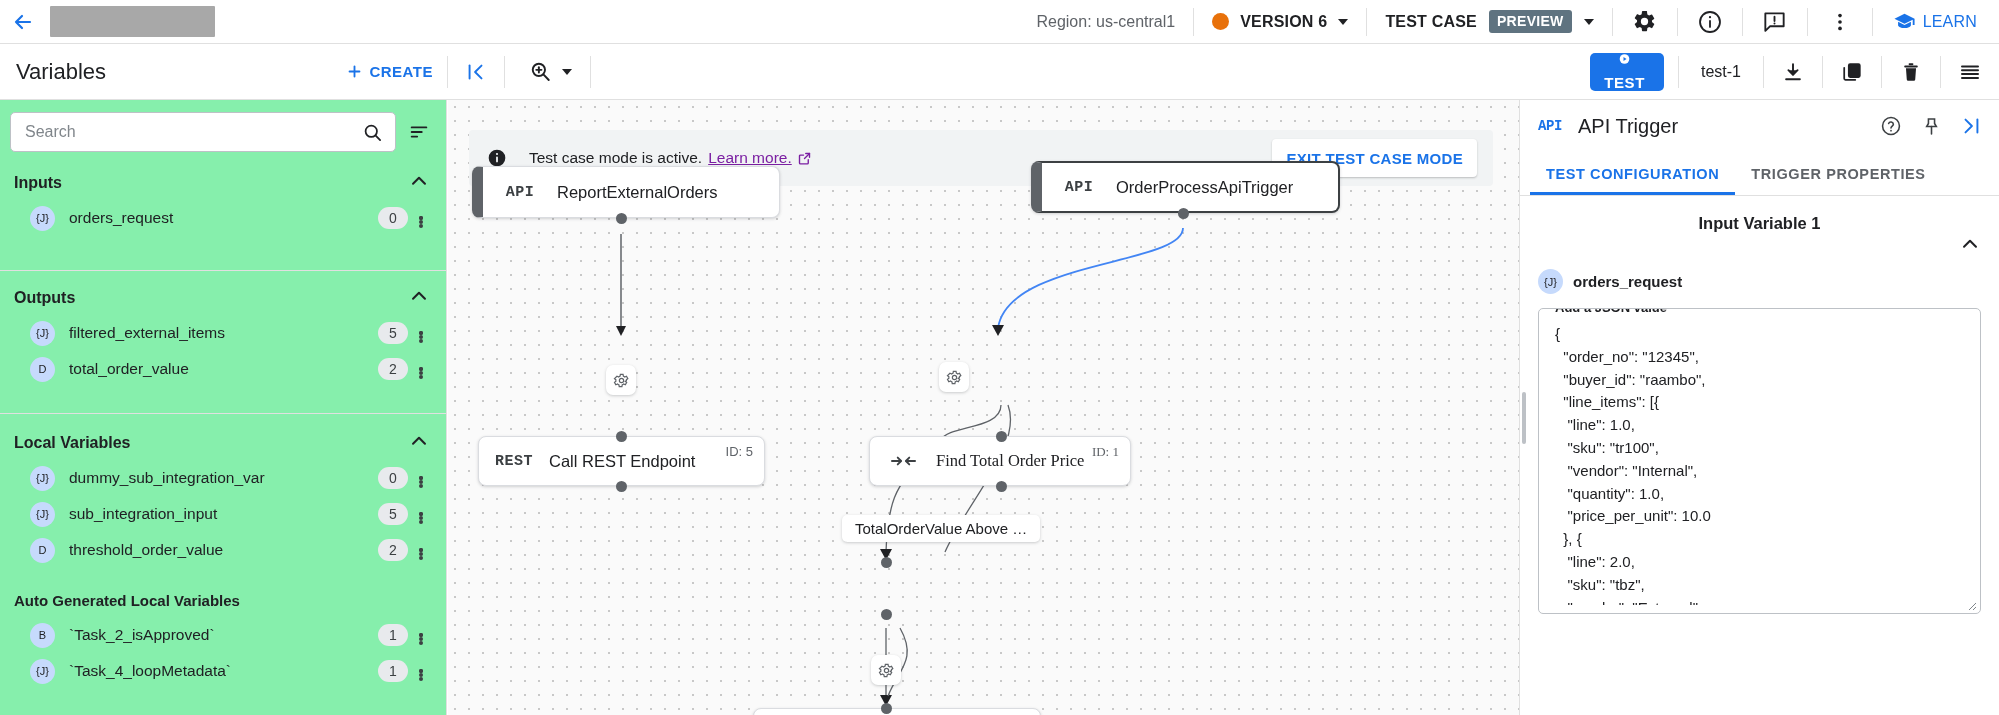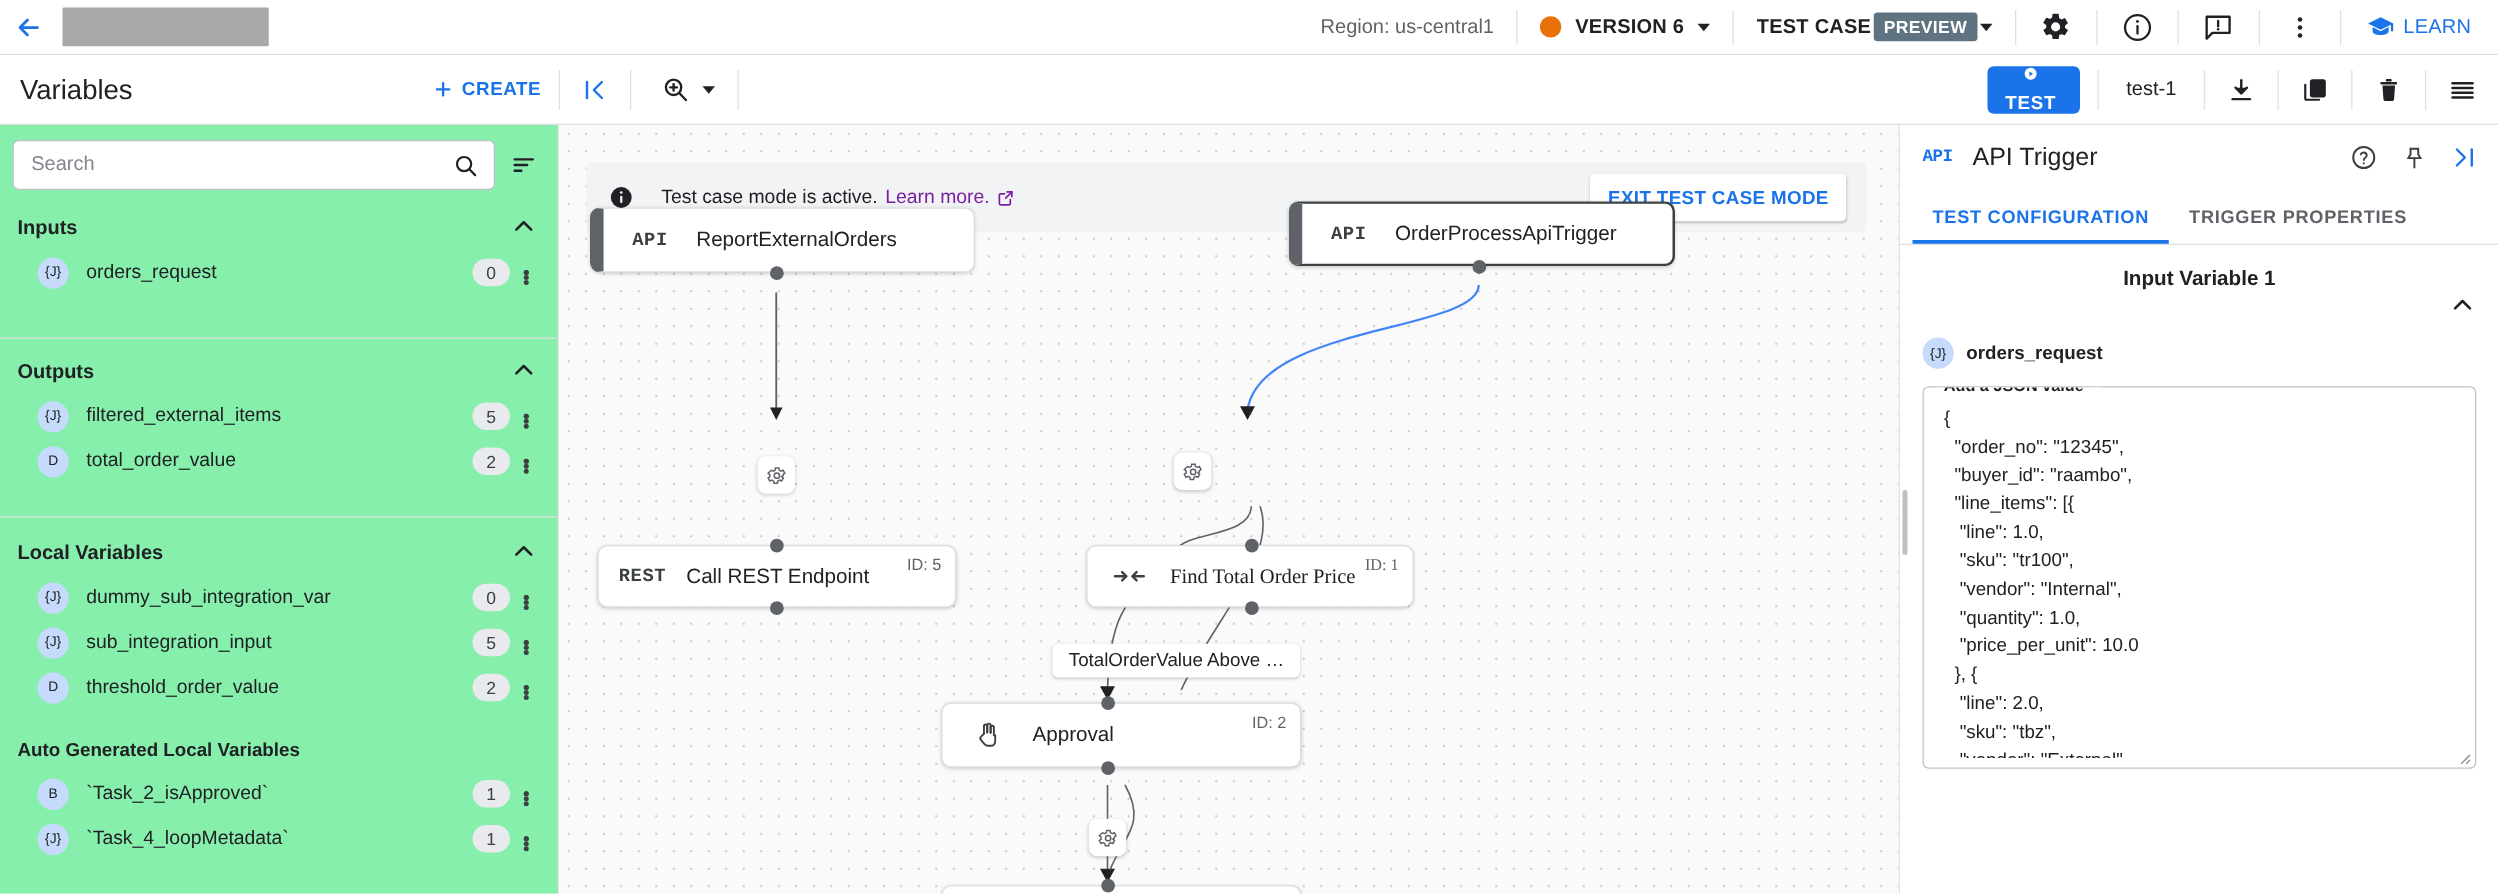--- a/index.html
+++ b/index.html
@@ -29,21 +29,21 @@
   .region-label {
     font-size: 16px; color: #5f6368; padding: 0 18px; white-space: nowrap;
   }
   .tb-div { width: 1px; height: 28px; background: #e0e0e0; }
   .version-group {
     display: flex; align-items: center; gap: 11px; padding: 0 18px; cursor: pointer;
   }
   .orange-dot { width: 17px; height: 17px; border-radius: 50%; background: #e8710a; flex: 0 0 auto; }
   .version-text { font-size: 16px; font-weight: bold; letter-spacing: .2px; white-space: nowrap; }
   .caret { width: 0; height: 0; border-left: 5px solid transparent; border-right: 5px solid transparent; border-top: 6px solid #202124; }
-  .testcase-group { display: flex; align-items: center; gap: 2px; padding: 0 18px; cursor: pointer; }
+  .testcase-group { display: flex; align-items: center; gap: 12px; padding: 0 18px; cursor: pointer; }
   .testcase-label { font-size: 16px; font-weight: bold; letter-spacing: .2px; white-space: nowrap; }
   .preview-chip {
     background: #5f7380; color: #fff; font-size: 14px; font-weight: bold;
     padding: 3px 8px 4px; border-radius: 3px; letter-spacing: .3px;
   }
   .tb-icon {
     width: 64px; height: 44px; display: flex; align-items: center; justify-content: center;
     cursor: pointer; color: #202124;
   }
   .learn-group {
@@ -124,21 +124,21 @@
     background-image: radial-gradient(#c8c8c8 1.1px, transparent 1.1px);
     background-size: 14px 14px;
     overflow: hidden;
   }
   .banner {
     position: absolute; top: 30px; left: 21px; width: 1024px; height: 56px;
     background: #f1f3f4; border-radius: 4px; display: flex; align-items: center; padding: 0 16px;
   }
   .banner-icon { width: 24px; display: flex; align-items: center; justify-content: center; }
   .banner-text { font-size: 15.5px; color: #202124; margin-left: 20px; }
-  .banner-link { color: #7b1fa2; cursor: pointer; }
+  .banner-link { color: #7b1fa2; text-decoration: underline; cursor: pointer; }
   .exit-btn {
     margin-left: auto; background: #fff; border-radius: 4px; height: 38px;
     display: flex; align-items: center; padding: 0 14px; color: #1a73e8;
     font-size: 15px; font-weight: bold; letter-spacing: .3px; cursor: pointer;
     box-shadow: 0 1px 2px rgba(60,64,67,.3);
   }
 
   .node {
     position: absolute; background: #fff; border: 1px solid #dadce0; border-radius: 8px;
     box-shadow: 0 1px 3px rgba(60,64,67,.22); display: flex; align-items: center;
@@ -602,32 +602,20 @@
         </svg>
       </span>
       <span class="node-body"><span class="node-title">Find Total Order Price</span></span>
       <span class="node-id">ID: 1</span>
     </div>
     <div class="port" style="left:548px; top:331px;"></div>
     <div class="port" style="left:548px; top:381px;"></div>
 
     <div class="edge-label" style="left:394px; top:415px;">TotalOrderValue Above …</div>
 
-    <div class="node" style="left:305px; top:462px; width:288px; height:52px;">
-      <span class="node-ico" style="width:72px">
-        <svg width="23" height="24" viewBox="0 0 24 24" fill="none" stroke="#3c4043" stroke-width="1.6" stroke-linecap="round" stroke-linejoin="round">
-          <path d="M8.5 11V4.6a1.4 1.4 0 112.8 0V10"></path>
-          <path d="M11.3 10V3.9a1.4 1.4 0 112.8 0V10"></path>
-          <path d="M14.1 10.4V5.6a1.35 1.35 0 112.7 0v6.6"></path>
-          <path d="M8.5 11L6.1 13.4a2 2 0 000 2.8l3.1 3.6c.7.8 1.6 1.2 2.6 1.2h2.6a3.5 3.5 0 003.5-3.5v-5.3"></path>
-        </svg>
-      </span>
-      <span class="node-body"><span class="node-title">Approval</span></span>
-      <span class="node-id">ID: 2</span>
-    </div>
     <div class="port" style="left:433px; top:457px;"></div>
     <div class="port" style="left:433px; top:509px;"></div>
 
     <div class="edge-gear" style="left:423px; top:555px;">
       <svg width="17" height="17" viewBox="0 0 24 24" fill="none" stroke="#5f6368" stroke-width="1.7">
         <circle cx="12" cy="12" r="3"></circle>
         <path d="M19 12a7 7 0 00-.1-1.2l2-1.5-1.9-3.3-2.4 1a7 7 0 00-2-1.2l-.4-2.5h-3.8l-.4 2.5a7 7 0 00-2 1.2l-2.4-1L2.1 9.3l2 1.5A7 7 0 004 12a7 7 0 00.1 1.2l-2 1.5 1.9 3.3 2.4-1a7 7 0 002 1.2l.4 2.5h3.8l.4-2.5a7 7 0 002-1.2l2.4 1 1.9-3.3-2-1.5A7 7 0 0019 12z"></path>
       </svg>
     </div>
 

